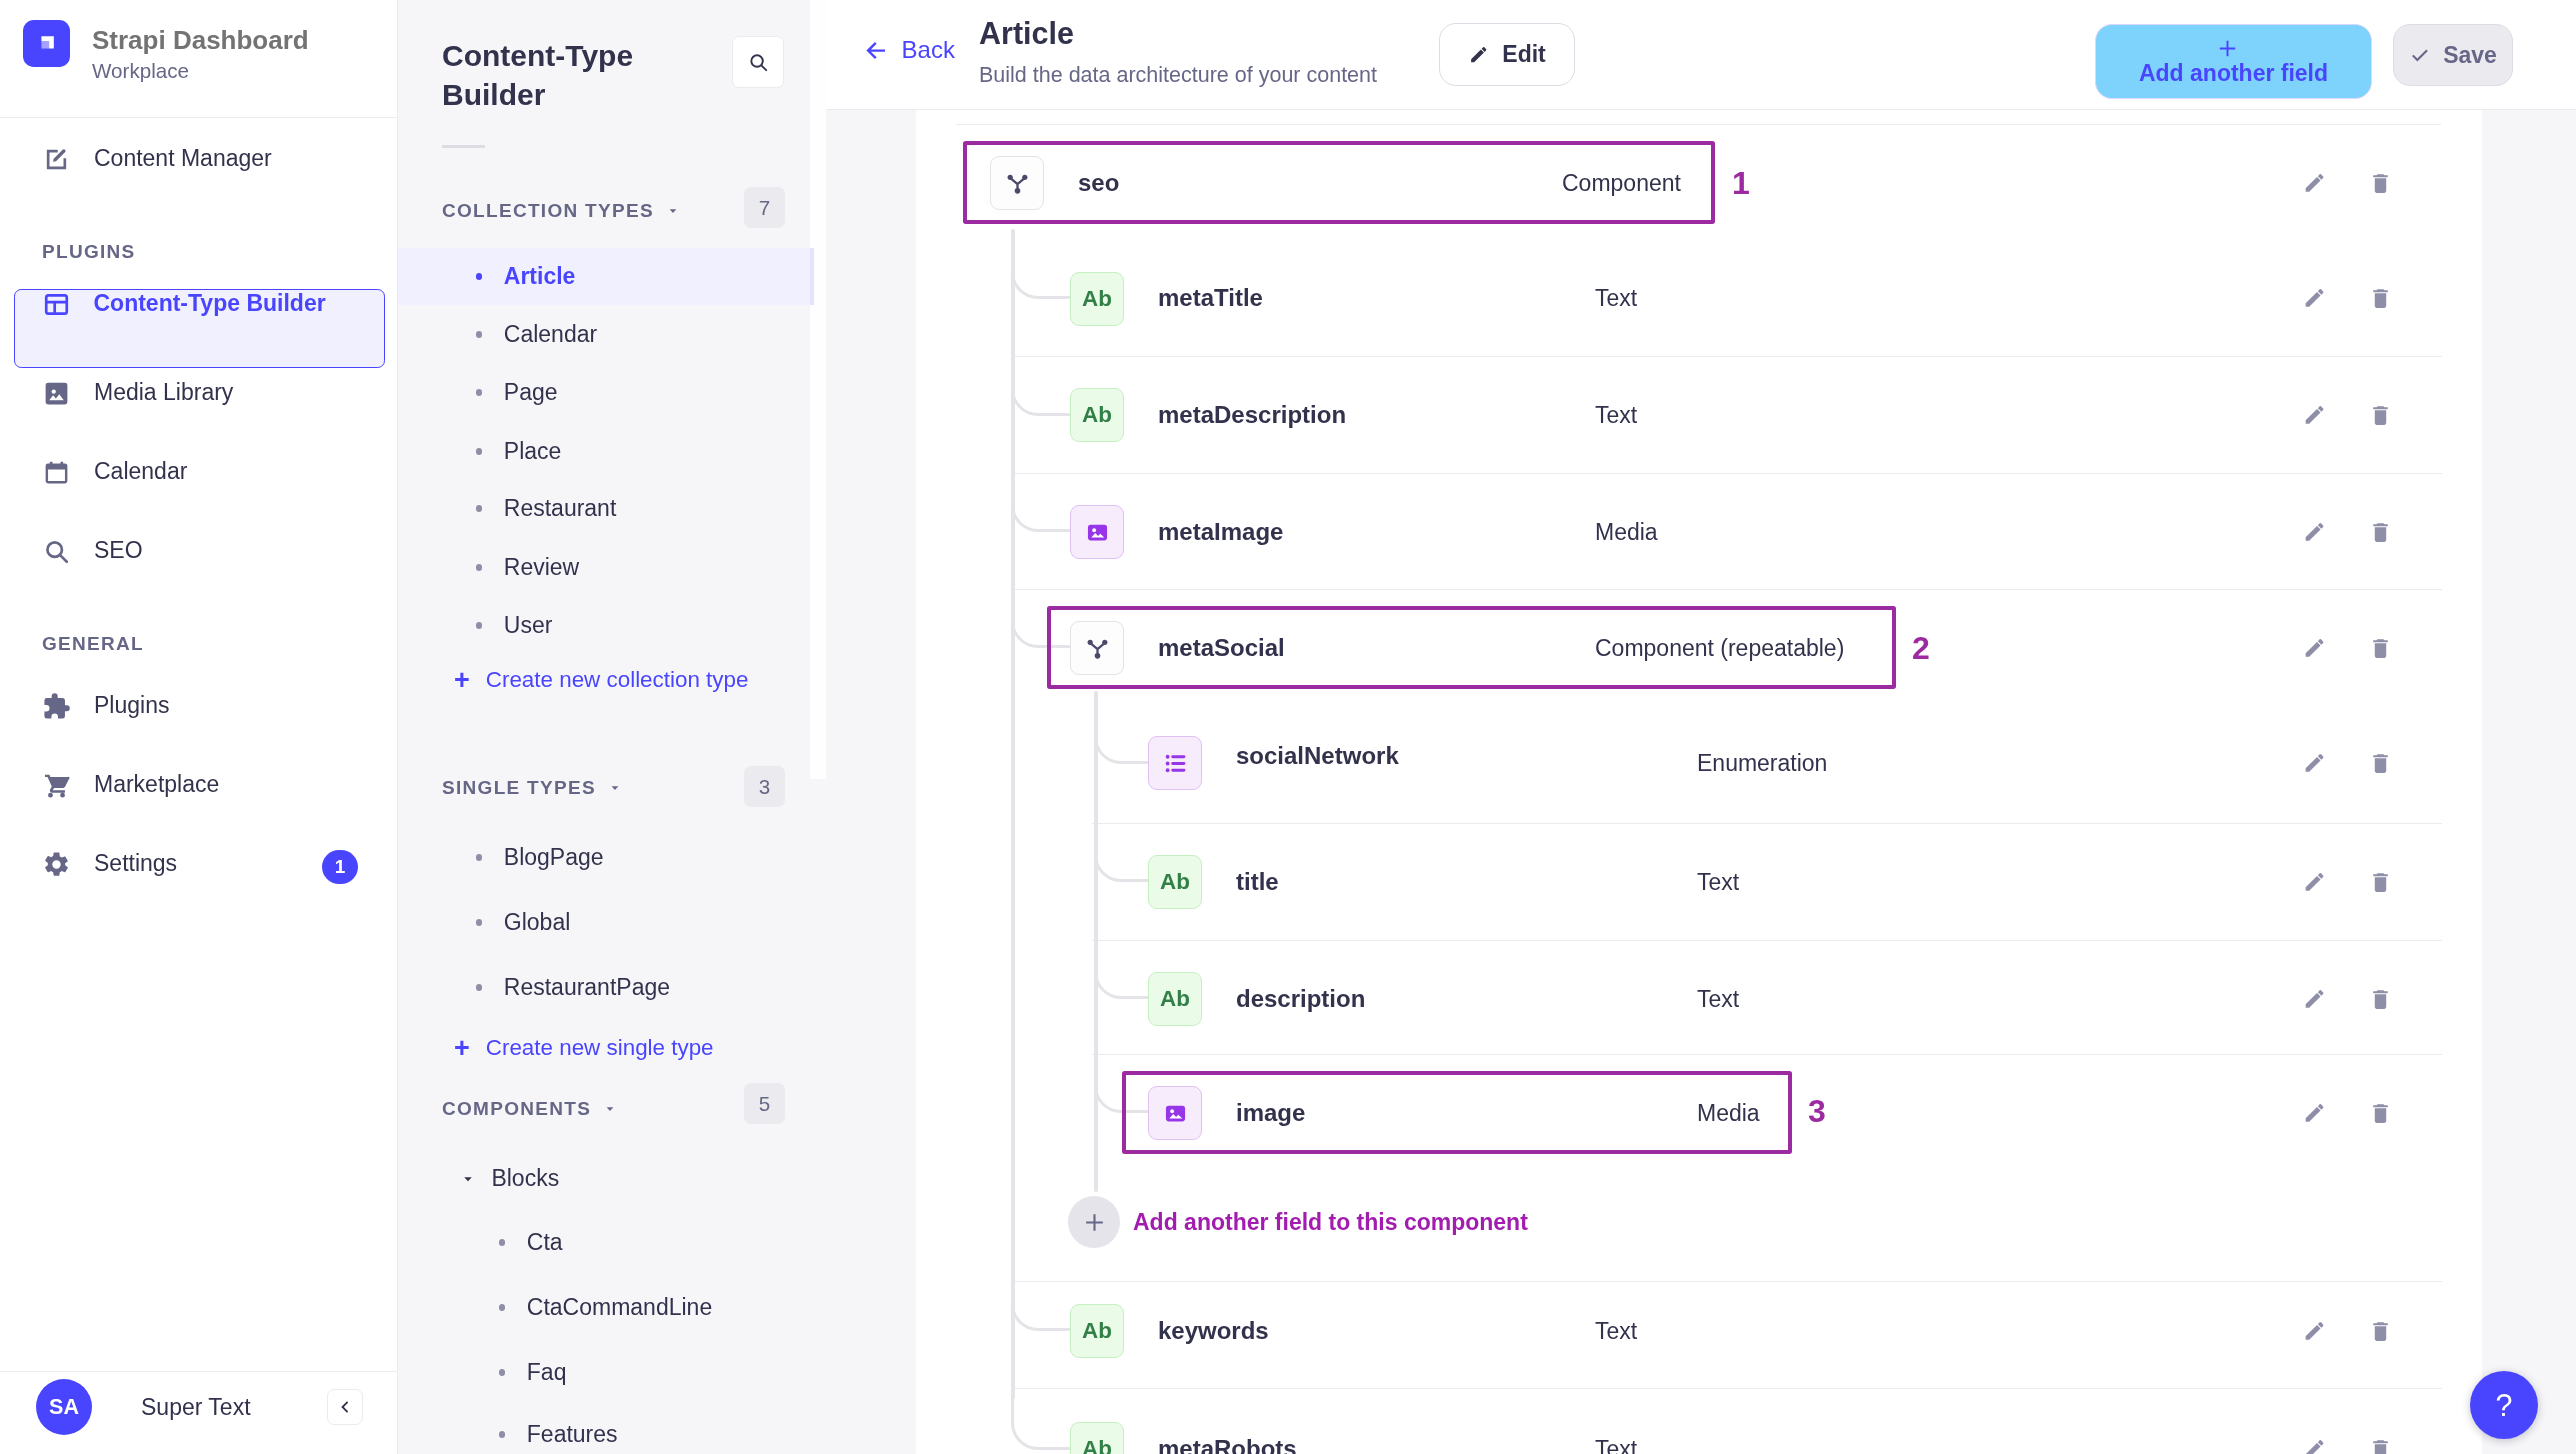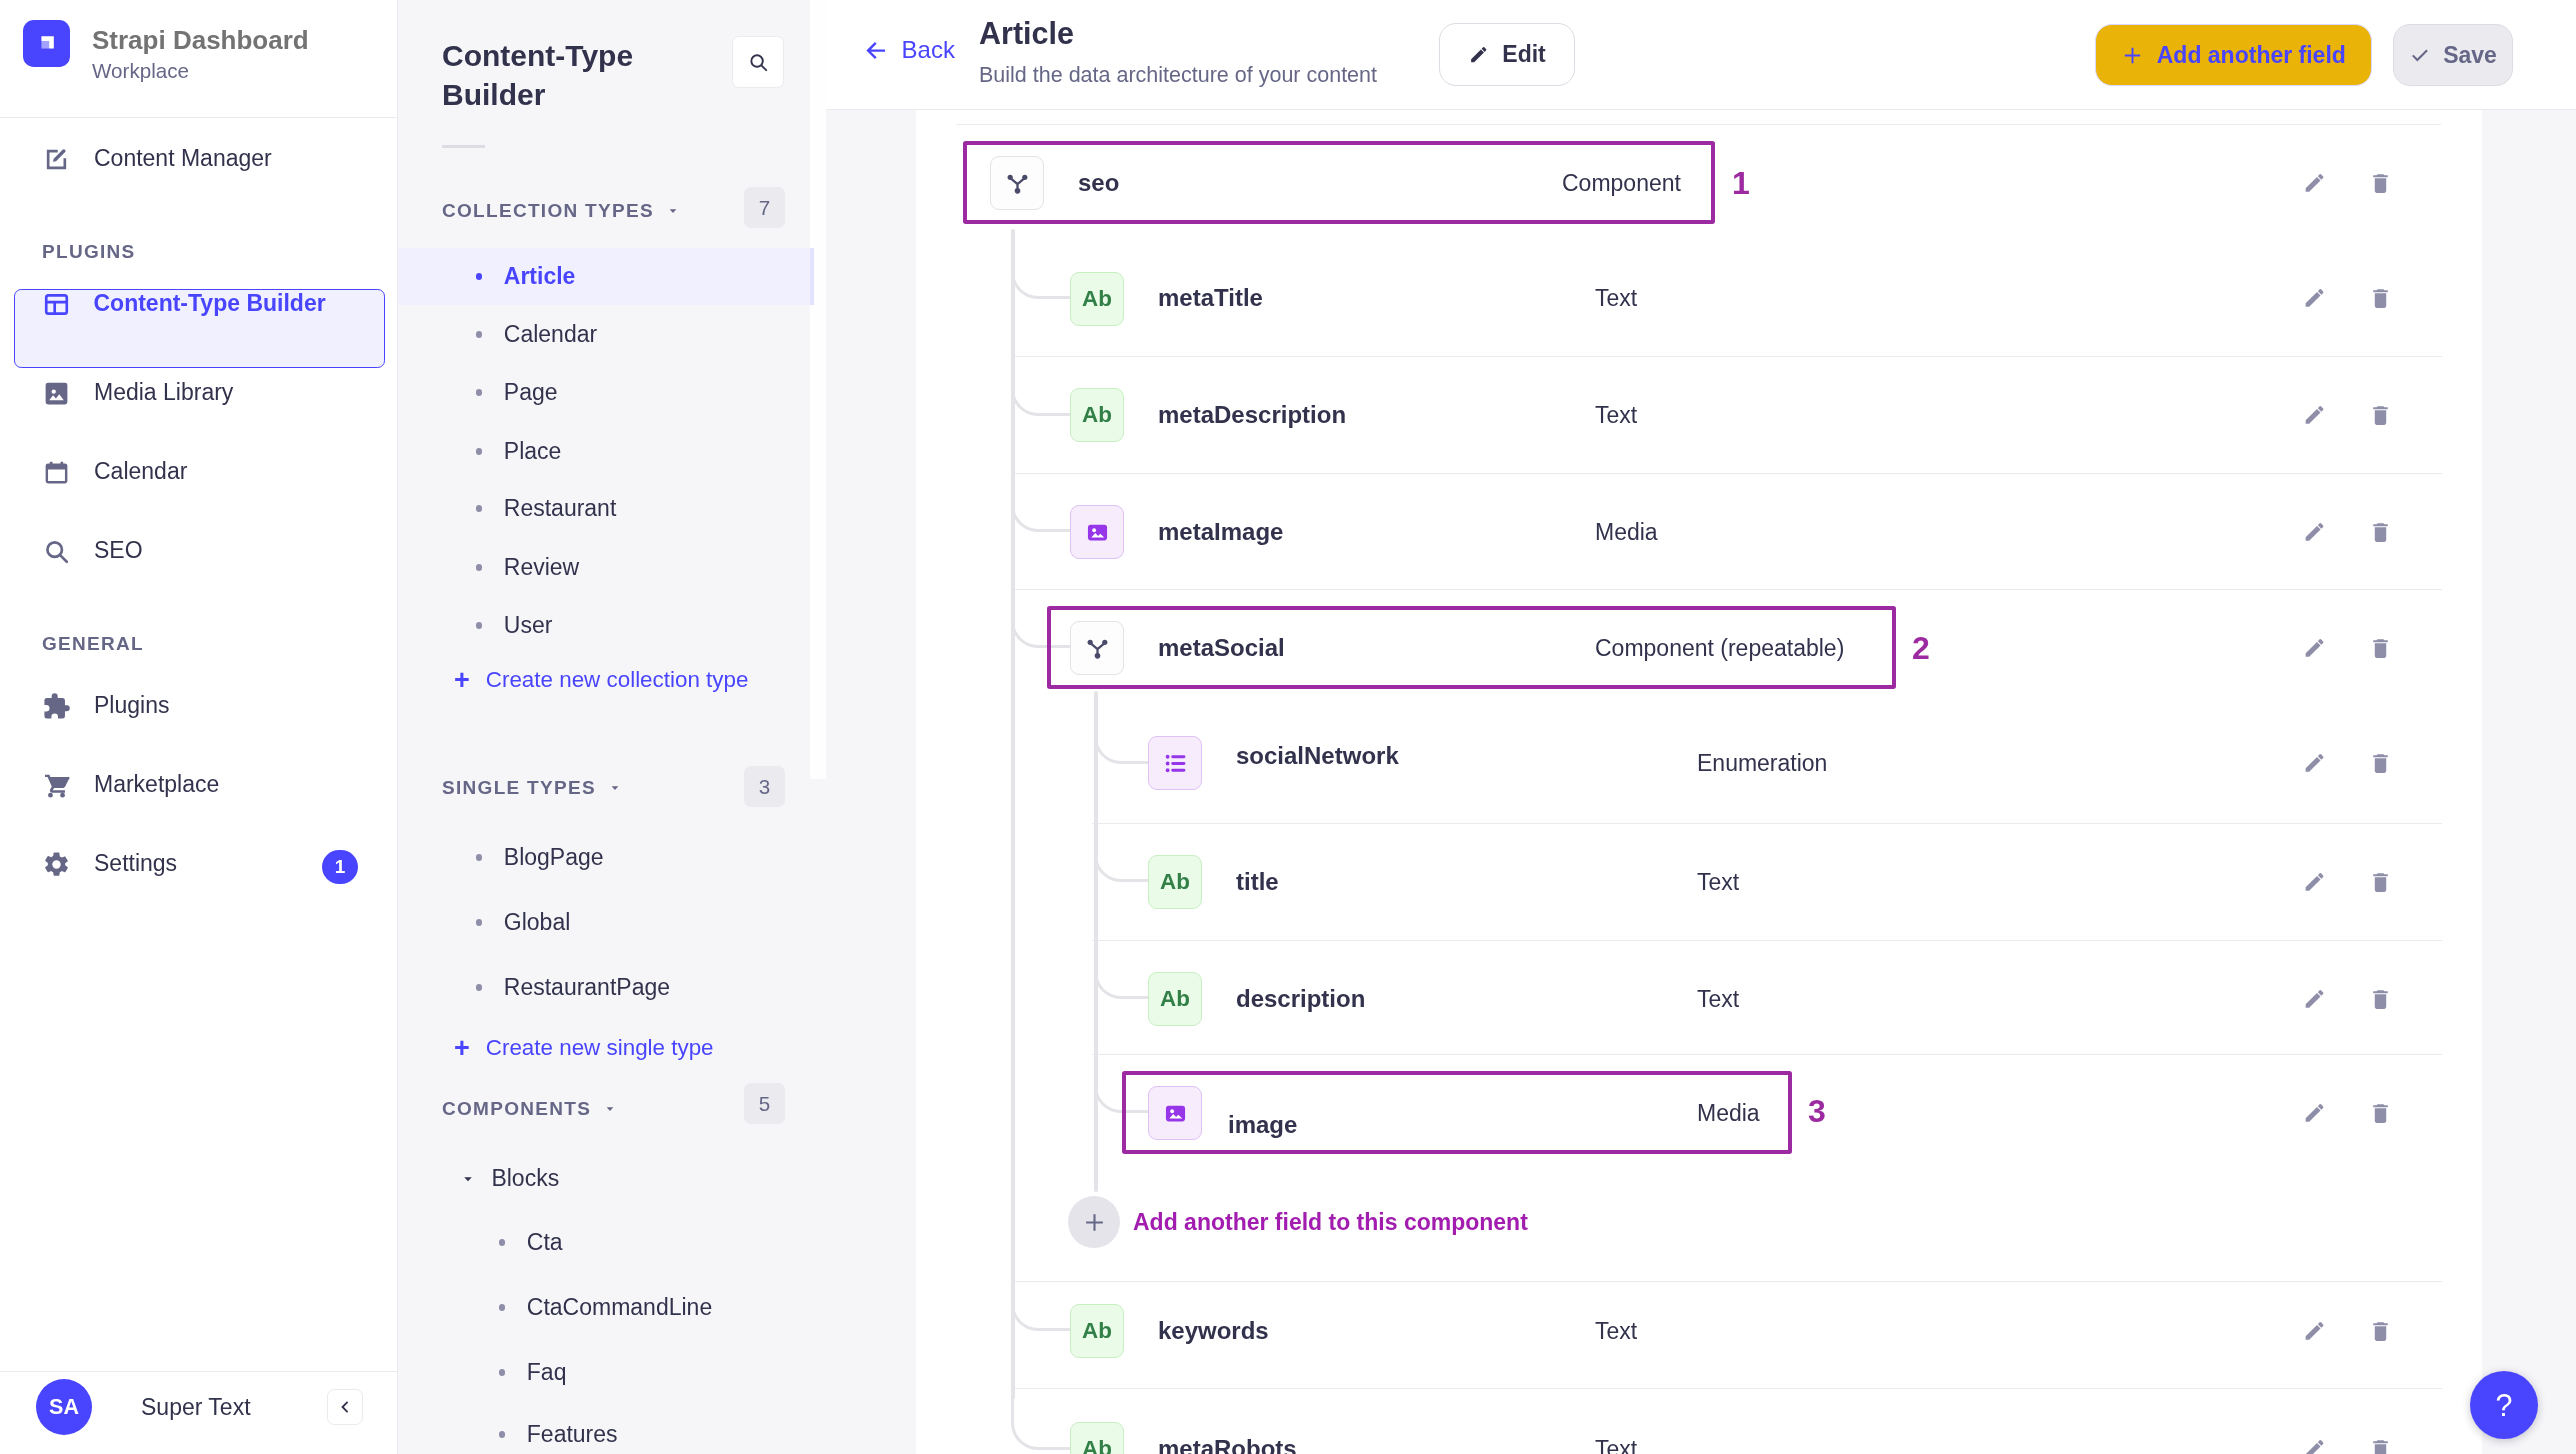--- a/index.html
+++ b/index.html
@@ -58,22 +58,22 @@
 
   
   #topbar { left:826px; top:0; width:1750px; height:110px; background:#FFFFFF; border-bottom:0.9px solid #EAEAEF; }
   .back { left:36px; top:36px; display:flex; align-items:center; color:#4945FF; }
   .back .lbl { margin-left:12.6px; font-size:24px; }
   .page-title { left:153px; top:16px; font-size:30.5px; font-weight:bold; color:#32324D; }
   .page-sub { left:153px; top:63px; font-size:21.5px; color:#666687; }
   .btn { border-radius:17px; display:flex; align-items:center; justify-content:center; font-size:23px; }
   .btn-edit { left:613px; top:23px; width:136px; height:63px; background:#fff; border:0.9px solid #DCDCE4;
     color:#32324D; font-weight:600; }
-  .btn-add { left:1269px; top:24px; width:277px; height:62px; background:#eab308; border:0.9px solid #D9D8FF;
-    color:#4945FF; font-weight:bold; }
+  .btn-add { left:1269px; top:24px; width:277px; height:75px; background:#7dd3fc; border:0.9px solid #D9D8FF;
+    color:#4945FF; font-weight:bold;flex-direction:column; }
   .btn-save { left:1567px; top:24px; width:120px; height:62px; background:#EAEAEF; border:0.9px solid #DCDCE4;
     color:#666687; font-weight:bold; }
   .btn .bic { margin-right:12.6px; display:flex; }
 
   
   #card { left:916px; top:110px; width:1566px; height:1344px; background:#FFFFFF; }
   .divider { height:0.9px; background:#EAEAEF; position:absolute; }
   .vline { width:3.6px; background:#E3E3E8; border-radius:1.8px; position:absolute; }
   .connector { position:absolute; border-left:3.6px solid #E3E3E8; border-bottom:3.6px solid #E3E3E8;
     border-bottom-left-radius:27px; }
@@ -498,21 +498,21 @@
         <path fill="currentColor" d="M6.5 19.5c0 1.1.9 2 2 2h7c1.1 0 2-.9 2-2V7.5h-11v12zM19 4.5h-3.2l-.9-.9h-5.8l-.9.9H5v2h14v-2z"></path>
       </svg>
     </button>
     <div class="chip media" style="left: 232px; top: 976px;">
       <svg viewBox="0 0 24 24" width="27" height="27">
         <rect x="3.5" y="5" width="17" height="14" rx="2.5" fill="currentColor"></rect>
         <circle cx="9" cy="10" r="1.7" fill="#fff"></circle>
         <path d="M6.5 16.5l3.5-4 2.5 2.7 2-2.2 3.5 3.5z" fill="#fff"></path>
       </svg>
     </div>
-    <div class="fname" style="left: 312px; top: 1003px; margin-top: 12px;">image</div>
+    <div class="fname" style="left: 320px; top: 1003px;">image</div>
     <div class="ftype" style="left: 781px; top: 1003px;">Media</div>
     <button class="row-act" style="left: 1379px; top: 1003px;">
       <svg viewBox="0 0 24 24" width="25" height="25">
         <path fill="currentColor" d="M3.5 17.1V20.5h3.4L17.8 9.6l-3.4-3.4L3.5 17.1zM20.3 7.1c.37-.37.37-.97 0-1.34l-2.06-2.06a.95.95 0 0 0-1.34 0l-1.7 1.7 3.4 3.4 1.7-1.7z"></path>
       </svg>
     </button>
     <button class="row-act" style="left: 1445px; top: 1003px;">
       <svg viewBox="0 0 24 24" width="25" height="25">
         <path fill="currentColor" d="M6.5 19.5c0 1.1.9 2 2 2h7c1.1 0 2-.9 2-2V7.5h-11v12zM19 4.5h-3.2l-.9-.9h-5.8l-.9.9H5v2h14v-2z"></path>
       </svg>

